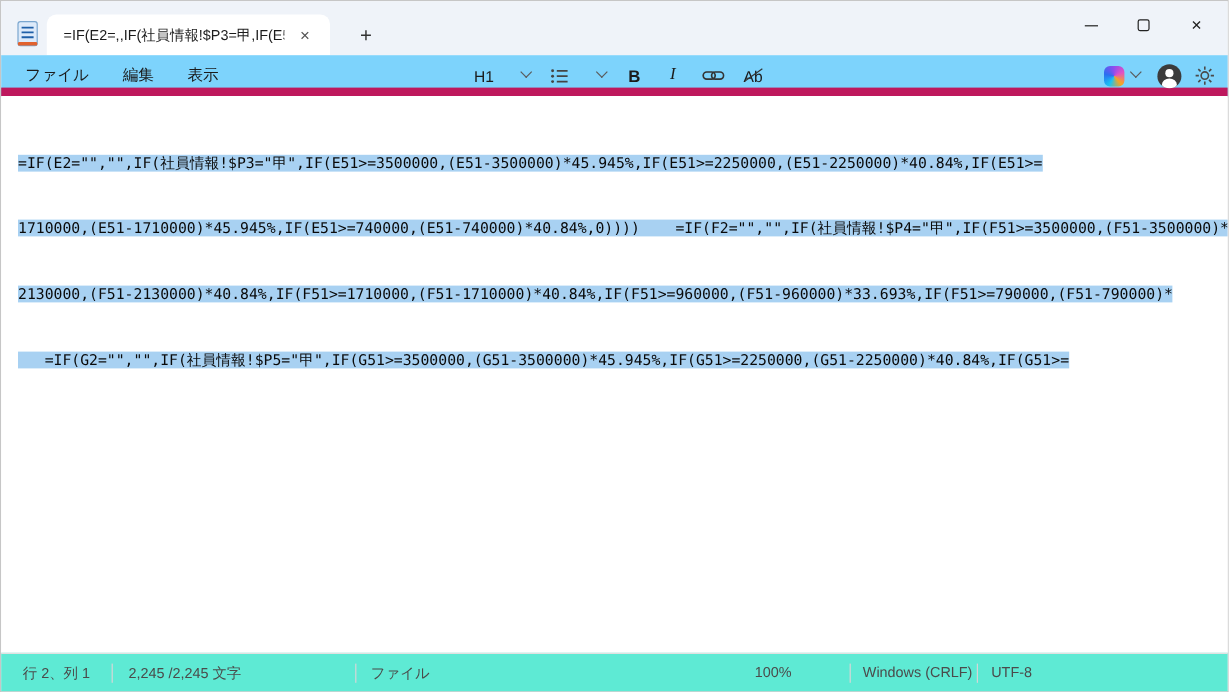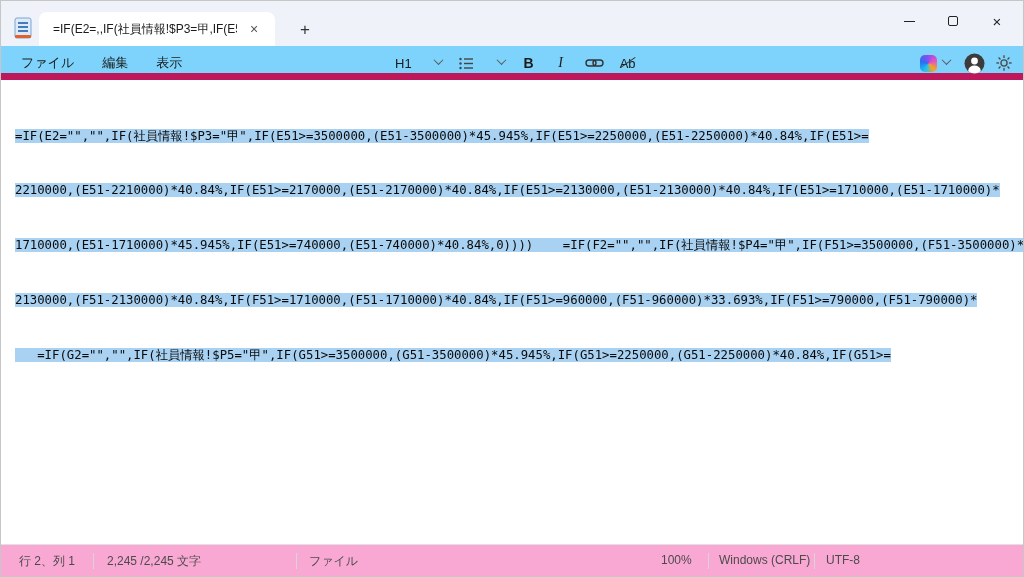--- a/index.html
+++ b/index.html
@@ -56,21 +56,21 @@
   .editor {
     position:absolute; top:80px; left:0; right:0; bottom:32px; background:#fff;
     padding:9px 14px; overflow:hidden;
     font-family:"DejaVu Sans Mono","Liberation Mono",monospace;
     font-size:12.3px; line-height:18.3px; white-space:pre; color:#0a0a0a;
   }
   .line { height:18.3px; }
   .line .sel { background:#a8d1f2; }
 
   
-  .statusbar { position:absolute; left:0; right:0; bottom:0; height:32px; background:#f9a8d4;
+  .statusbar { position:absolute; left:0; right:0; bottom:0; height:32px; background:#5eead4;
     border-top:1px solid #e1e1e1; font-size:12px; color:#4b4b4b; }
   .statusbar span.st { position:absolute; top:8px; white-space:nowrap; }
   .vsep { position:absolute; top:8px; width:1px; height:16px; background:#d6d6d6; }
 </style>
 </head>
 <body>
 
 <div class="window">
 
   <div class="titlebar">
@@ -165,21 +165,20 @@
             <line x1="13.9" y1="13.9" x2="16" y2="16"></line>
           <line x1="16" y1="4" x2="13.9" y2="6.1"></line>
             <line x1="6.1" y1="13.9" x2="4" y2="16"></line>
         </g>
       </svg>
     </div>
   </div>
 
   <div class="editor">
     <div class="line"><span class="sel">=IF(E2="","",IF(社員情報!$P3="甲",IF(E51&gt;=3500000,(E51-3500000)*45.945%,IF(E51&gt;=2250000,(E51-2250000)*40.84%,IF(E51&gt;=</span></div>
-    <div class="line"><span class="sel">2210000,(E51-2210000)*40.84%,IF(E51&gt;=2170000,(E51-2170000)*40.84%,IF(E51&gt;=2130000,(E51-2130000)*40.84%,IF(E51&gt;=1710000,(E51-1710000)*</span></div>
     <div class="line"><span class="sel">1710000,(E51-1710000)*45.945%,IF(E51&gt;=740000,(E51-740000)*40.84%,0))))    =IF(F2="","",IF(社員情報!$P4="甲",IF(F51&gt;=3500000,(F51-3500000)*</span></div>
     <div class="line"><span class="sel">2130000,(F51-2130000)*40.84%,IF(F51&gt;=1710000,(F51-1710000)*40.84%,IF(F51&gt;=960000,(F51-960000)*33.693%,IF(F51&gt;=790000,(F51-790000)*</span></div>
     <div class="line"><span class="sel">   =IF(G2="","",IF(社員情報!$P5="甲",IF(G51&gt;=3500000,(G51-3500000)*45.945%,IF(G51&gt;=2250000,(G51-2250000)*40.84%,IF(G51&gt;=</span></div>
     
     
     
     
     
     
     
@@ -189,20 +188,20 @@
 
     
   </div>
 
   <div class="statusbar">
     <span class="st" style="left:18px">行 2、列 1</span>
     <span class="vsep" style="left:92px"></span>
     <span class="st" style="left:106px">2,245 /2,245 文字</span>
     <span class="vsep" style="left:295px"></span>
     <span class="st" style="left:308px">ファイル</span>
-    <span class="st" style="left:660px">100%</span>
+    <span class="st" style="left:628px">100%</span>
     <span class="vsep" style="left:707px"></span>
     <span class="st" style="left:718px">Windows (CRLF)</span>
     <span class="vsep" style="left:813px"></span>
     <span class="st" style="left:825px">UTF-8</span>
   </div>
 
 </div>
 
 </body></html>

